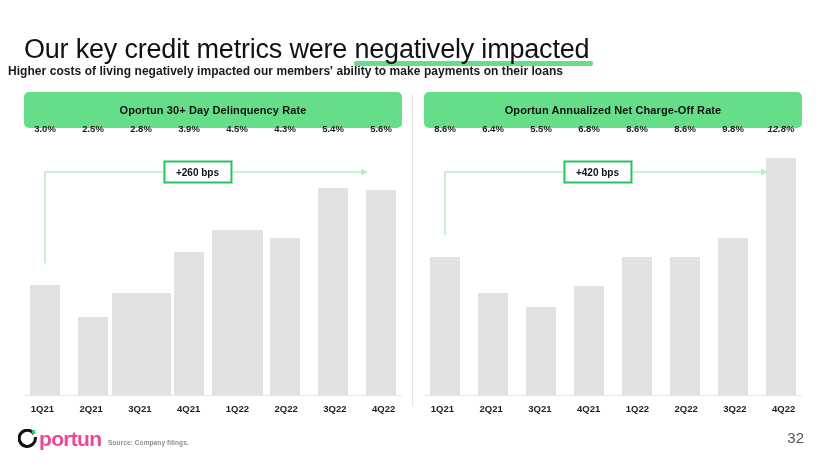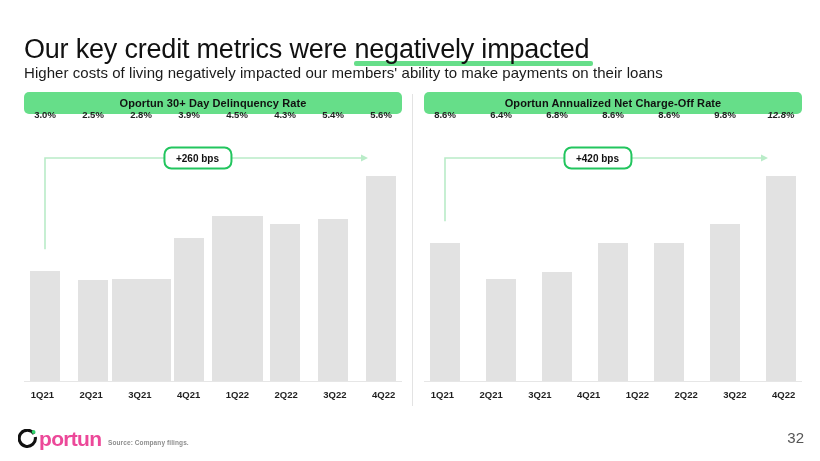--- a/index.html
+++ b/index.html
@@ -22,32 +22,32 @@
   }
   .title .hl{
     position:relative;display:inline-block;
   }
   .title .hl::after{
     content:"";position:absolute;left:0;right:-4px;bottom:-1px;
     height:5px;background:#66de89;border-radius:2px;z-index:-1;
   }
   .title .hl{z-index:1;}
   .subtitle{
-    position:absolute;left:24px;top:64px;
-    font-size:15px;font-weight:400;color:#1a1a1a;
+    position:absolute;left:8px;top:64px;
+    font-size:12px;font-weight:700;color:#1a1a1a;
     letter-spacing:0.05px;white-space:nowrap;
   }
 
   
   .panel{position:absolute;top:92px;}
   .panel.left{left:24px;width:378px;}
   .panel.right{left:424px;width:378px;}
 
   .panel-banner{
-    height:22px;border-radius:5px;background:#66de89;
+    height:36px;border-radius:5px;background:#66de89;
     display:flex;align-items:center;justify-content:center;
     font-size:11px;font-weight:700;color:#111111;letter-spacing:0.1px;
   }
 
   .divider{
     position:absolute;left:412px;top:94px;width:1px;height:312px;
     background:#e3e3e3;
   }
 
   
@@ -83,21 +83,21 @@
   }
 
   
   .anno-svg{
     position:absolute;left:0;top:0;width:100%;height:280px;
     overflow:visible;pointer-events:none;
   }
   .callout{
     position:absolute;
     transform:translate(-50%,-50%);
-    border:2px solid #22c55e;border-radius:8px;background:#ffffff;
+    border:2px solid #22c55e;border-radius:0;background:#ffffff;
     padding:4px 11px;
     font-size:10px;font-weight:700;color:#111111;white-space:nowrap;
   }
 
   
   .footer{position:absolute;left:0;right:0;bottom:0;height:44px;}
   .logo{
     position:absolute;left:18px;bottom:12px;
     display:flex;align-items:center;
   }
@@ -130,21 +130,21 @@
     <div class="panel-banner">Oportun 30+ Day Delinquency Rate</div>
     <div class="chart">
       <div class="baseline"></div>
       <div class="bars">
           <div class="barcell">
             <div class="bar" style="height: 109.821px; text-align: right;">
               <div class="barval">3.0%</div>
             </div>
           </div>
           <div class="barcell">
-            <div class="bar" style="height: 101px;">
+            <div class="bar" style="height: 78px;">
               <div class="barval">2.5%</div>
             </div>
           </div>
           <div class="barcell">
             <div class="bar" style="height: 102.5px; padding-left: 29px;">
               <div class="barval">2.8%</div>
             </div>
           </div>
           <div class="barcell">
             <div class="bar" style="height: 142.768px;">
@@ -155,21 +155,21 @@
             <div class="bar" style="height: 164.732px; padding-left: 21px;">
               <div class="barval">4.5%</div>
             </div>
           </div>
           <div class="barcell">
             <div class="bar" style="height: 157.411px;">
               <div class="barval">4.3%</div>
             </div>
           </div>
           <div class="barcell">
-            <div class="bar" style="height: 162px;">
+            <div class="bar" style="height: 207px;">
               <div class="barval">5.4%</div>
             </div>
           </div>
           <div class="barcell">
             <div class="bar" style="height: 205px;">
               <div class="barval">5.6%</div>
             </div>
           </div>
         </div>
       <div class="xaxis">
@@ -201,41 +201,46 @@
             <div class="bar" style="height: 137.734px;">
               <div class="barval">8.6%</div>
             </div>
           </div>
           <div class="barcell">
             <div class="bar" style="height: 102.5px;">
               <div class="barval">6.4%</div>
             </div>
           </div>
           <div class="barcell">
+            <div class="bar" style="height: 88.0859px;">
+              <div class="barval">5.5%</div>
+            </div>
+          </div>
+          <div class="barcell">
             <div class="bar" style="height: 108.906px;">
               <div class="barval">6.8%</div>
             </div>
           </div>
           <div class="barcell">
             <div class="bar" style="height: 137.734px;">
               <div class="barval">8.6%</div>
             </div>
           </div>
           <div class="barcell">
             <div class="bar" style="height: 137.734px;">
               <div class="barval">8.6%</div>
             </div>
           </div>
           <div class="barcell">
             <div class="bar" style="height: 156.953px;">
               <div class="barval">9.8%</div>
             </div>
           </div>
           <div class="barcell">
-            <div class="bar" style="height: 205px; font-style: italic;">
+            <div class="bar" style="height: 237px; font-style: italic;">
               <div class="barval">12.8%</div>
             </div>
           </div>
         </div>
       <div class="xaxis">
           <div class="xtick">1Q21</div>
           <div class="xtick">2Q21</div>
           <div class="xtick">3Q21</div>
           <div class="xtick">4Q21</div>
           <div class="xtick">1Q22</div>

